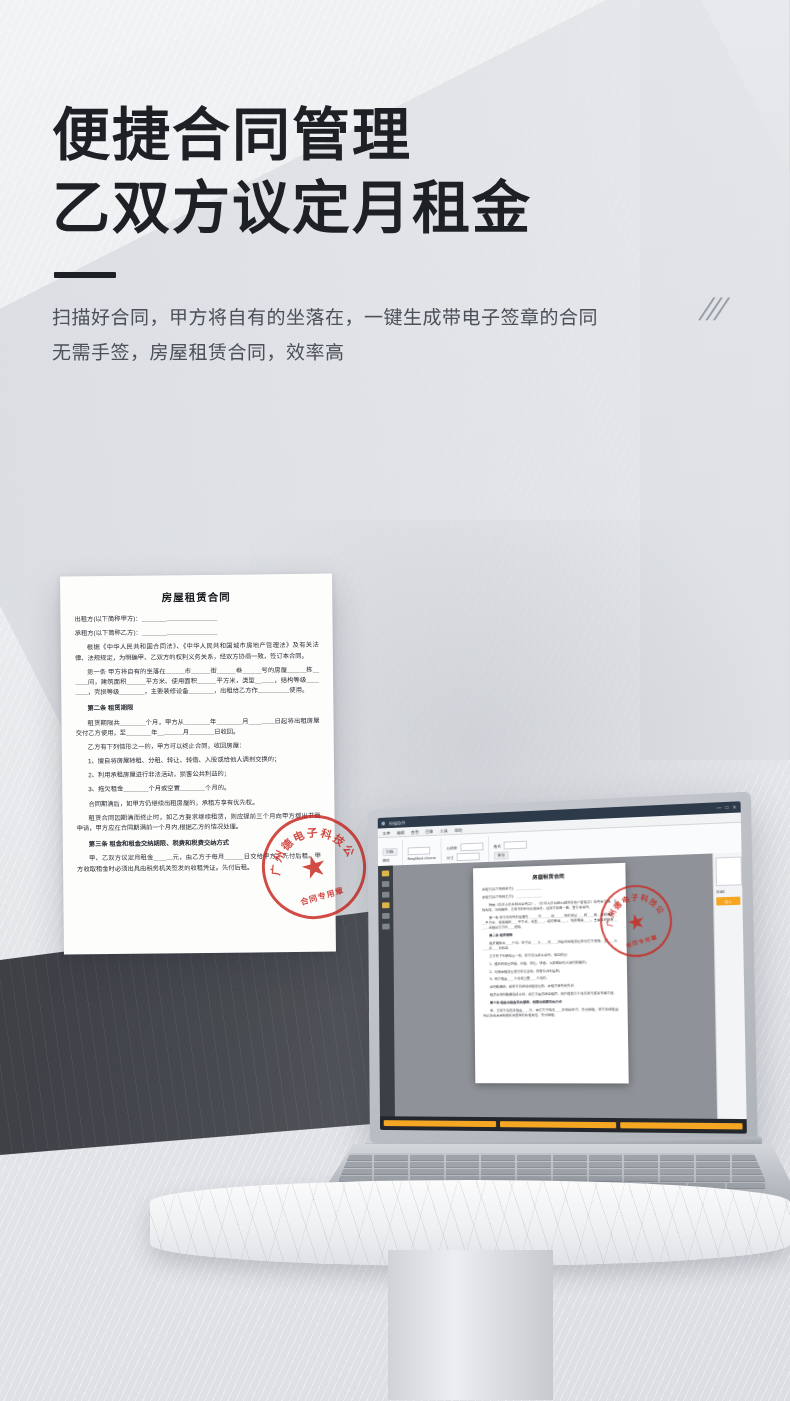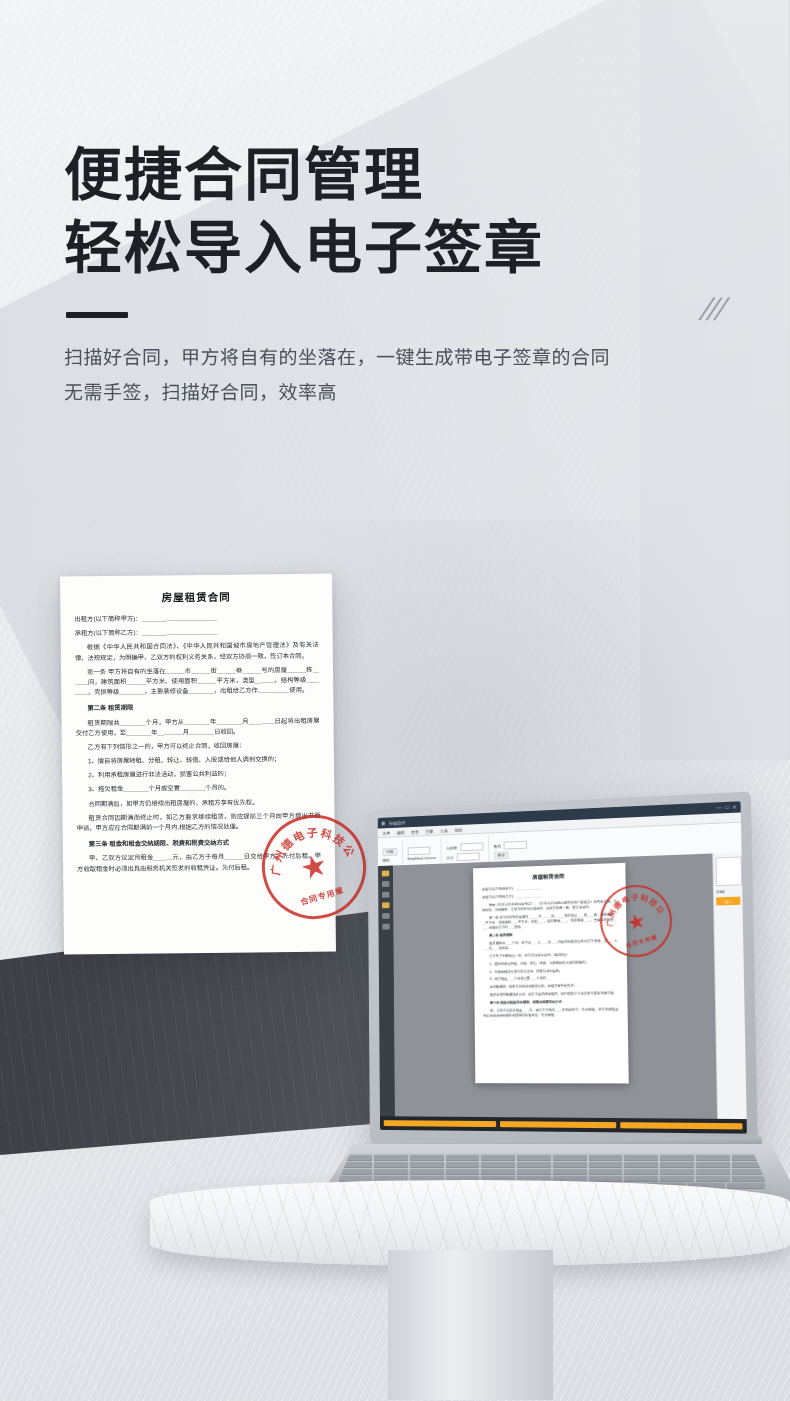--- a/index.html
+++ b/index.html
@@ -42,21 +42,21 @@
     background:linear-gradient(100deg,#2f3136 0%,#3a3d43 55%,#4a4d53 100%);
     opacity:.92;
     clip-path:polygon(0 22%,100% 0,100% 86%,0 100%);
   }
   .bg-dark-panel::after{
     content:"";position:absolute;inset:0;
     background:repeating-linear-gradient(82deg, rgba(255,255,255,.05) 0 1px, rgba(0,0,0,0) 1px 12px);
   }
 
   
-  .header{position:absolute;left:64px;top:98px;width:620px;margin-top:40px;}
+  .header{position:absolute;left:52px;top:98px;width:620px;}
   .h-title{
     font-size:58px;line-height:1.26;font-weight:bold;color:#1d2024;
     letter-spacing:2px;
   }
   .h-rule{
     width:62px;height:6px;background:#1d2024;margin:28px 0 22px 2px;border-radius:1px;
   }
   .h-sub{
     font-size:19px;line-height:1.85;color:#4b5059;letter-spacing:.5px;
   }
@@ -239,26 +239,26 @@
   <div class="bg-texture"></div>
   <div class="bg-wall-right"></div>
   <div class="bg-diag"></div>
   <div class="bg-soft-shadow"></div>
   <div class="bg-dark-panel"></div>
 </div>
 
 <div class="header">
   <div class="h-title">
     <div>便捷合同管理</div>
-    <div>轻松导入电子签章</div>
+    <div>乙双方议定月租金</div>
   </div>
   <div class="h-rule"></div>
   <div class="h-sub">
     <div>扫描好合同，甲方将自有的坐落在，一键生成带电子签章的合同</div>
-    <div>无需手签，扫描好合同，效率高</div>
+    <div>无需手签，房屋租赁合同，效率高</div>
   </div>
 </div>
 <div class="slashes">///</div>
 
 <div class="paper">
   <div class="paper-title">房屋租赁合同</div>
   <p>出租方(以下简称甲方)：＿＿＿＿＿＿＿＿＿＿＿＿</p>
   <p>承租方(以下简称乙方)：＿＿＿＿＿＿＿＿＿＿＿＿</p>
   <p class="ind">根据《中华人民共和国合同法》、《中华人民共和国城市房地产管理法》及有关法律、法规规定，为明确甲、乙双方的权利义务关系，经双方协商一致，签订本合同。</p>
   <p class="ind">第一条 甲方将自有的坐落在＿＿＿市＿＿＿街＿＿＿巷＿＿＿号的房屋＿＿＿栋＿＿＿间，建筑面积＿＿＿平方米、使用面积＿＿＿平方米，类型＿＿＿，结构等级＿＿＿＿，完损等级＿＿＿＿，主要装修设备＿＿＿＿，出租给乙方作＿＿＿＿＿使用。</p>

